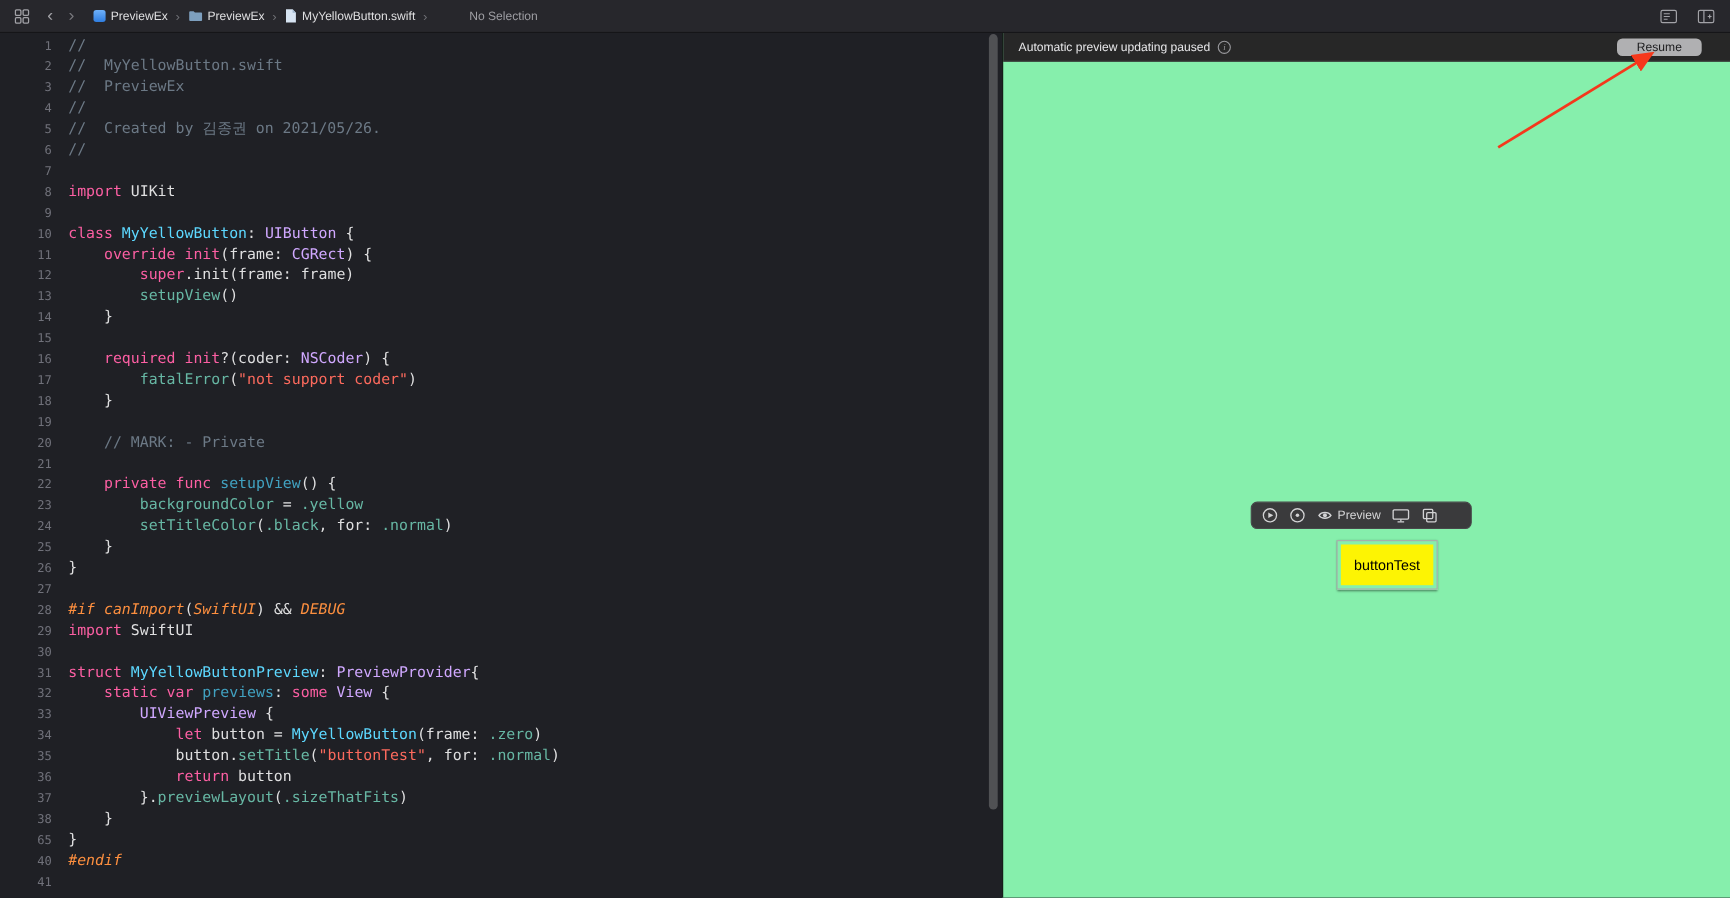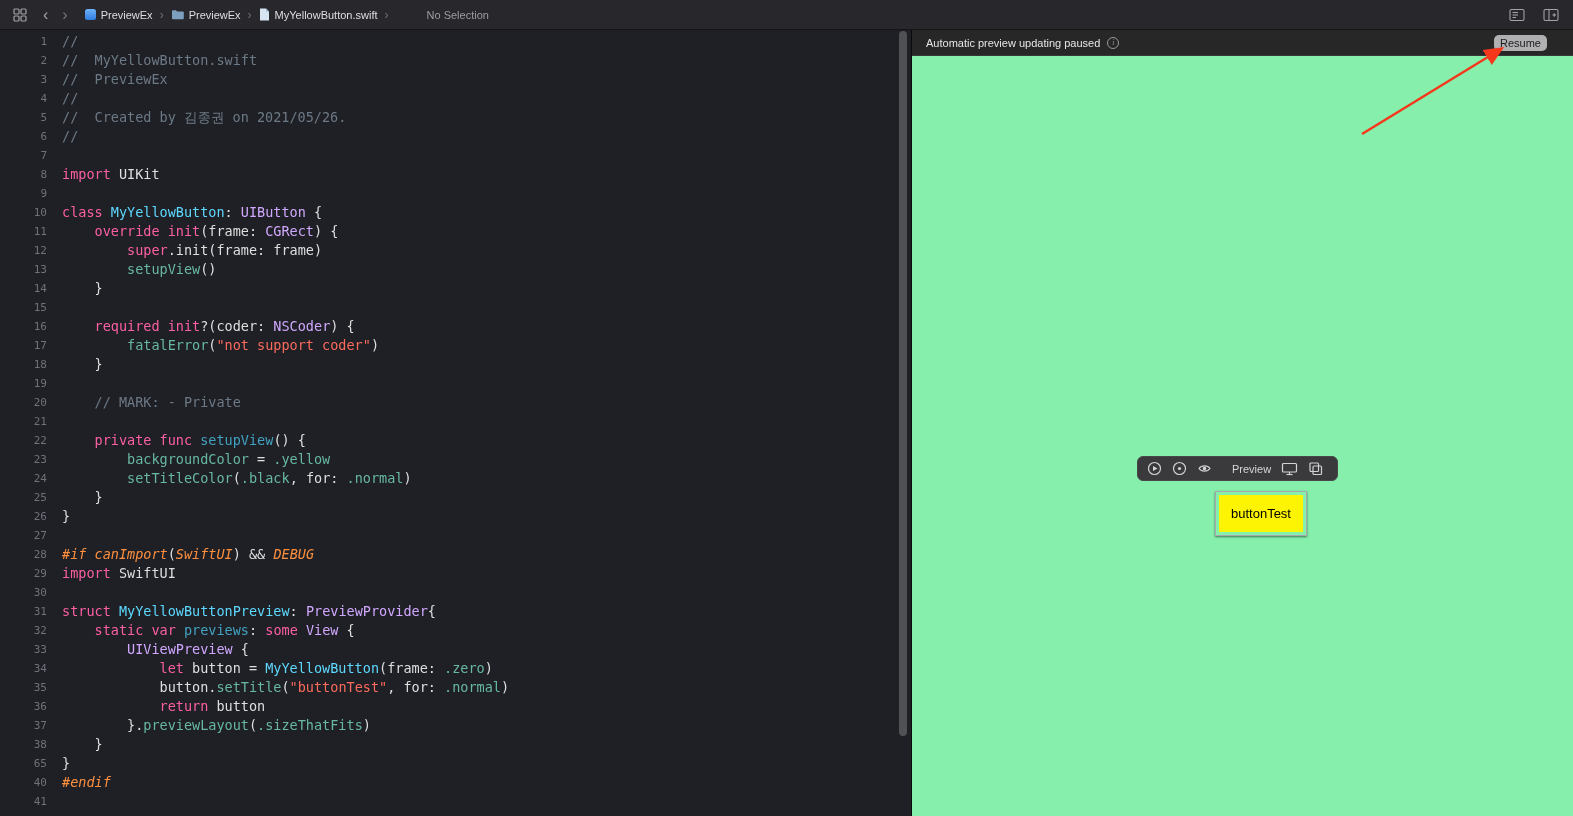--- a/index.html
+++ b/index.html
@@ -47,29 +47,29 @@
   
   .preview { position:absolute; left:911px; top:30px; width:662px; height:786px;
              background:#86efac; border-left:1px solid #0a0a0a; }
   .banner { position:relative; height:26px; background:#272727;
             border-bottom:1px solid #383838; display:flex; align-items:center;
             gap:7px; padding:0 26px 0 14px; color:#e6e6e8; font-size:11px; }
   .info { width:12px; height:12px; border:1px solid #98989c; border-radius:50%;
           color:#98989c; font-size:8px; display:inline-flex; align-items:center;
           justify-content:center; font-style:italic; font-family:"Liberation Serif",serif; }
   .resume-btn { margin-left:auto; background:#b0b0b2; color:#1c1c1e; font-size:11px;
-                padding:2px 6px; border-radius:5px; border:none; cursor:pointer;
+                padding:2px 18px; border-radius:5px; border:none; cursor:pointer;
                 font-family:"Liberation Sans",sans-serif; }
   .canvas { position:relative; height:759px; }
   .pill { position:absolute; left:225px; top:400px; width:201px; height:25px;
           background:#3a3a3c; border:1px solid #48484a; border-radius:6px;
           display:flex; align-items:center; gap:10px; padding:0 9px; }
   .pill svg { stroke:#d2d2d4; fill:none; stroke-width:1.2; display:block; }
   .pm { display:inline-flex; align-items:center; gap:4px; }
-  .preview-label { font-size:11px; color:#d6d6d8;margin-left:16px; }
+  .preview-label { font-size:11px; color:#d6d6d8; }
   .sel-box { position:absolute; left:282px; top:435px; border:1px solid #a9a9ab;
              padding:3px; box-shadow:0 1px 2px rgba(0,0,0,.5);margin-left:21px; }
   .yellow-btn { width:84px; height:37px; display:flex; align-items:center;
                 justify-content:center; font-size:13px; cursor:pointer; }
   .arrow-svg { position:absolute; left:0; top:0; width:662px; height:786px;
                pointer-events:none; z-index:5; }
 </style>
 </head>
 <body>
 

